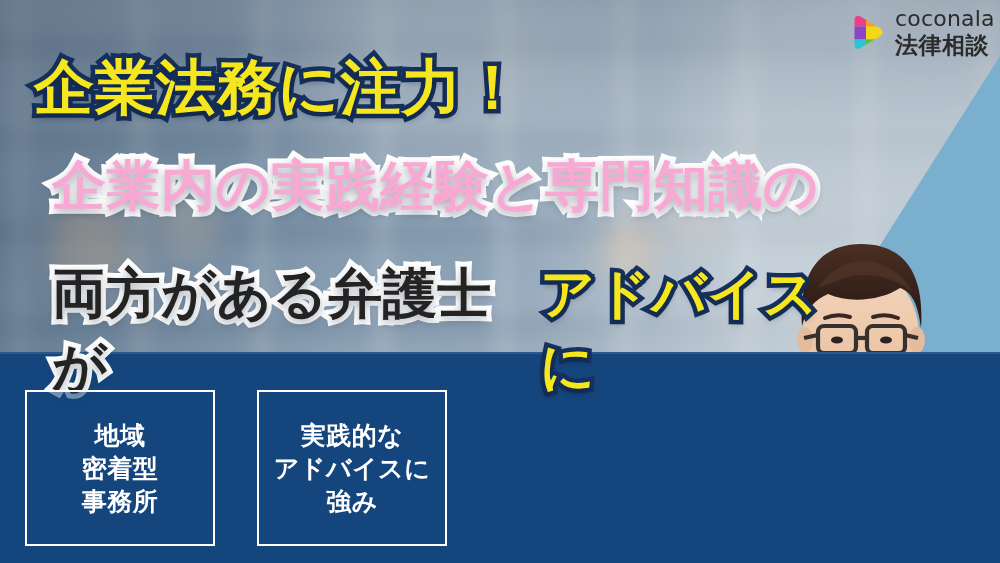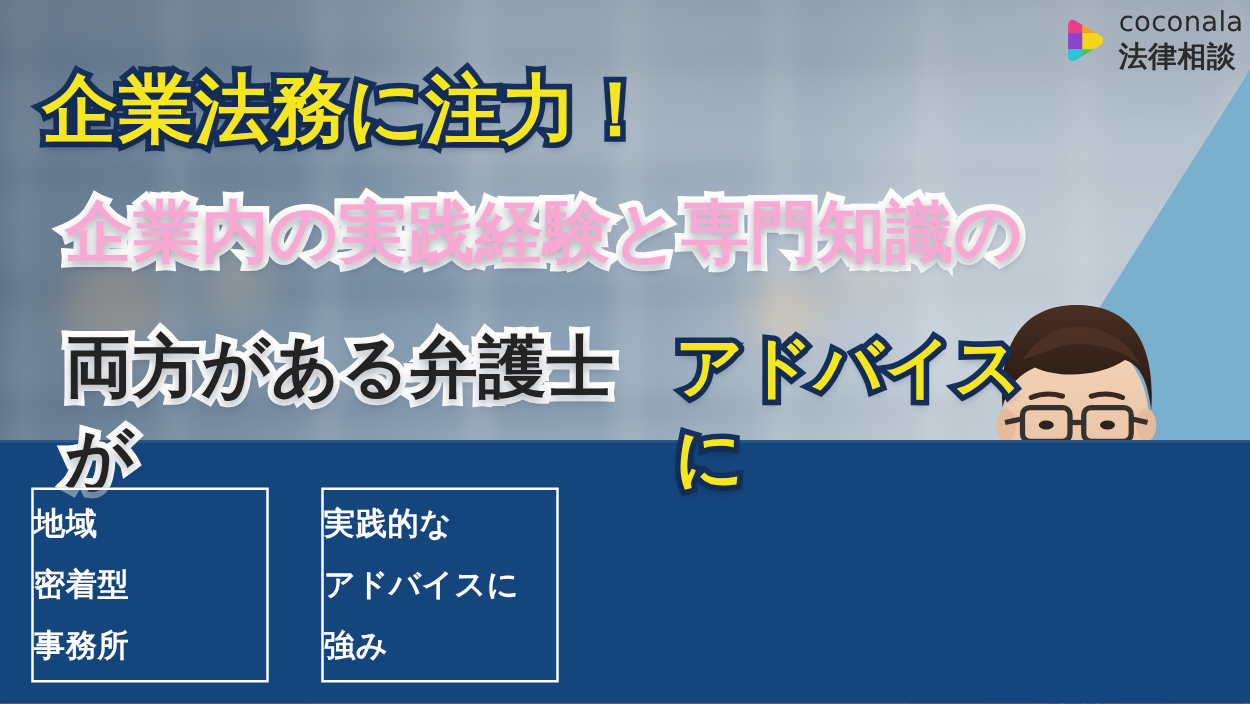--- a/index.html
+++ b/index.html
@@ -146,22 +146,22 @@
   .features {
     position: absolute;
     left: 25px; top: 390px;
     display: flex; gap: 42px;
     z-index: 6;
   }
   .feat-box {
     width: 190px; height: 156px;
     border: 2px solid #ffffff;
     display: flex; flex-direction: column;
-    justify-content: center;
-    gap: 21px;
+    align-items: center; justify-content: center;
+    gap: 5px;
     background: rgba(20,69,124,.55);
   }
   .feat-line {
     color: #ffffff; font-size: 25px; font-weight: 700;
     letter-spacing: .5px; line-height: 1.12; white-space: nowrap;
   }
 </style>
 </head>
 <body>
 

